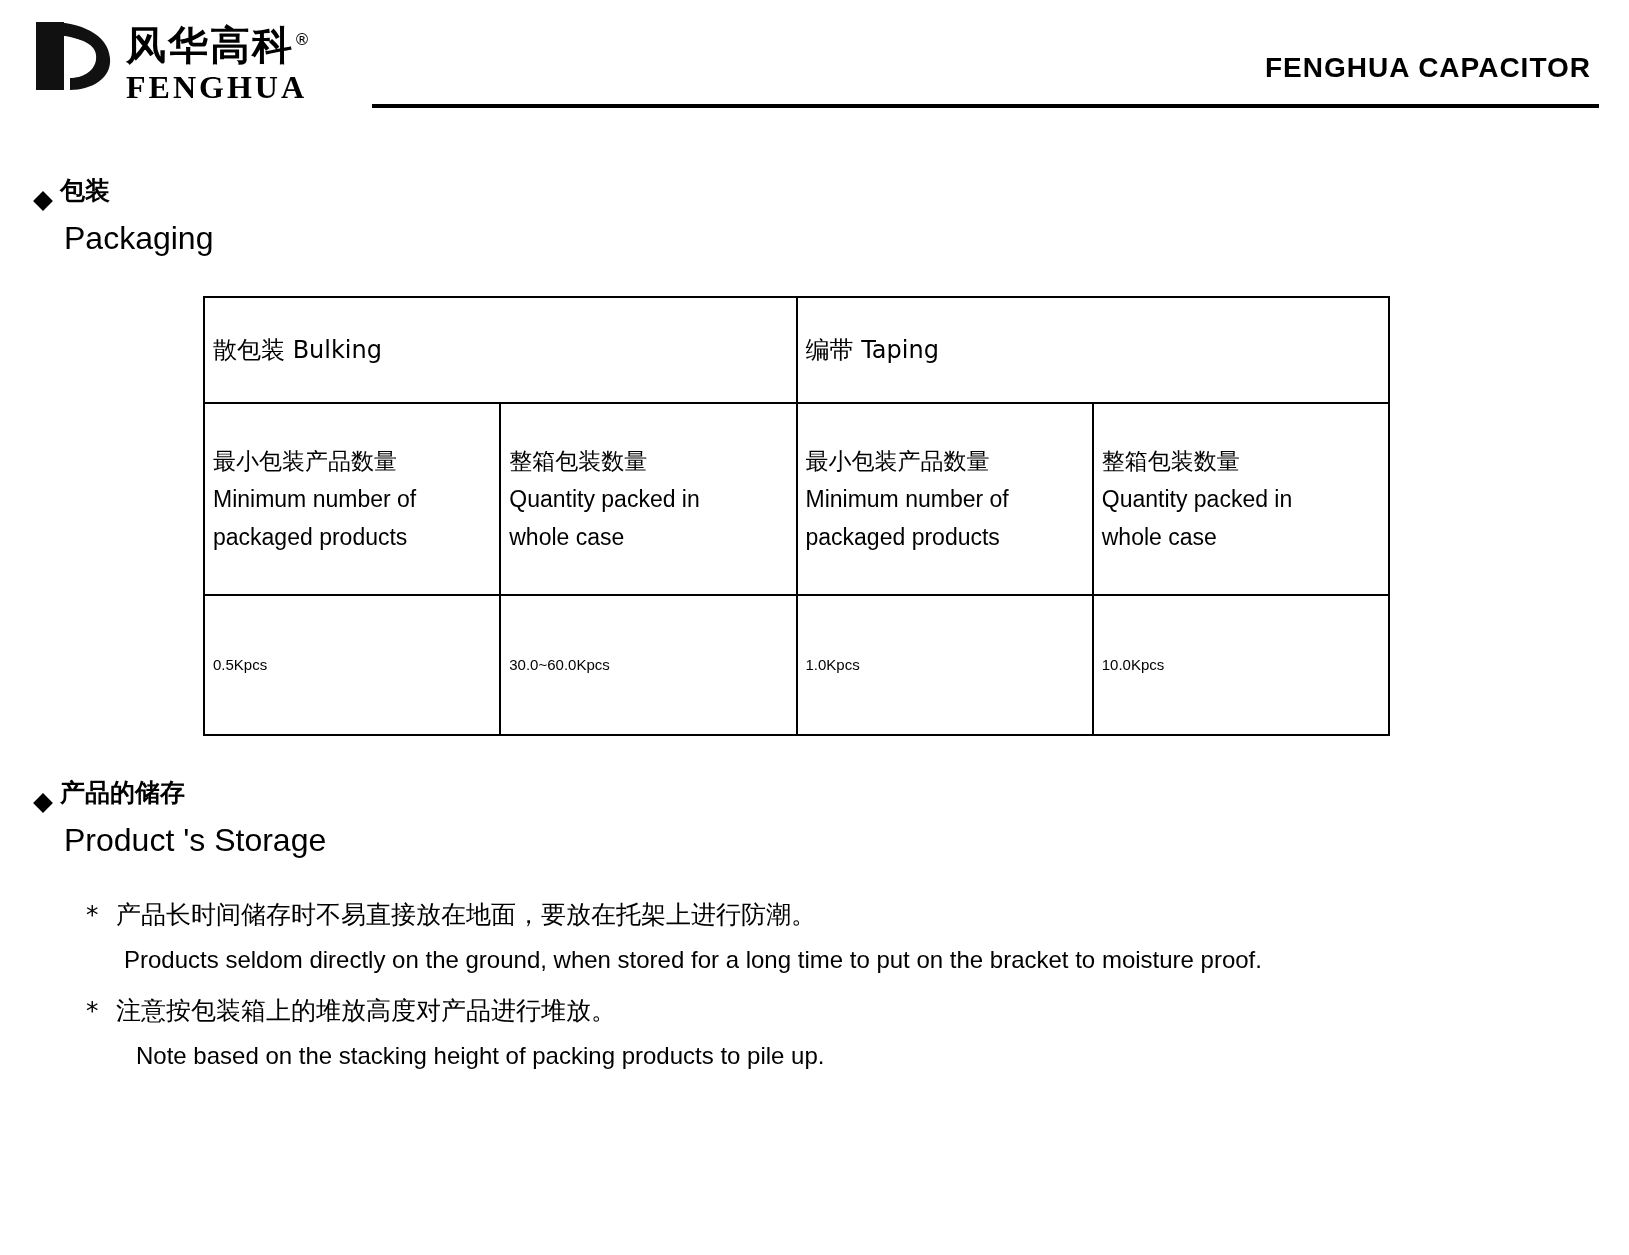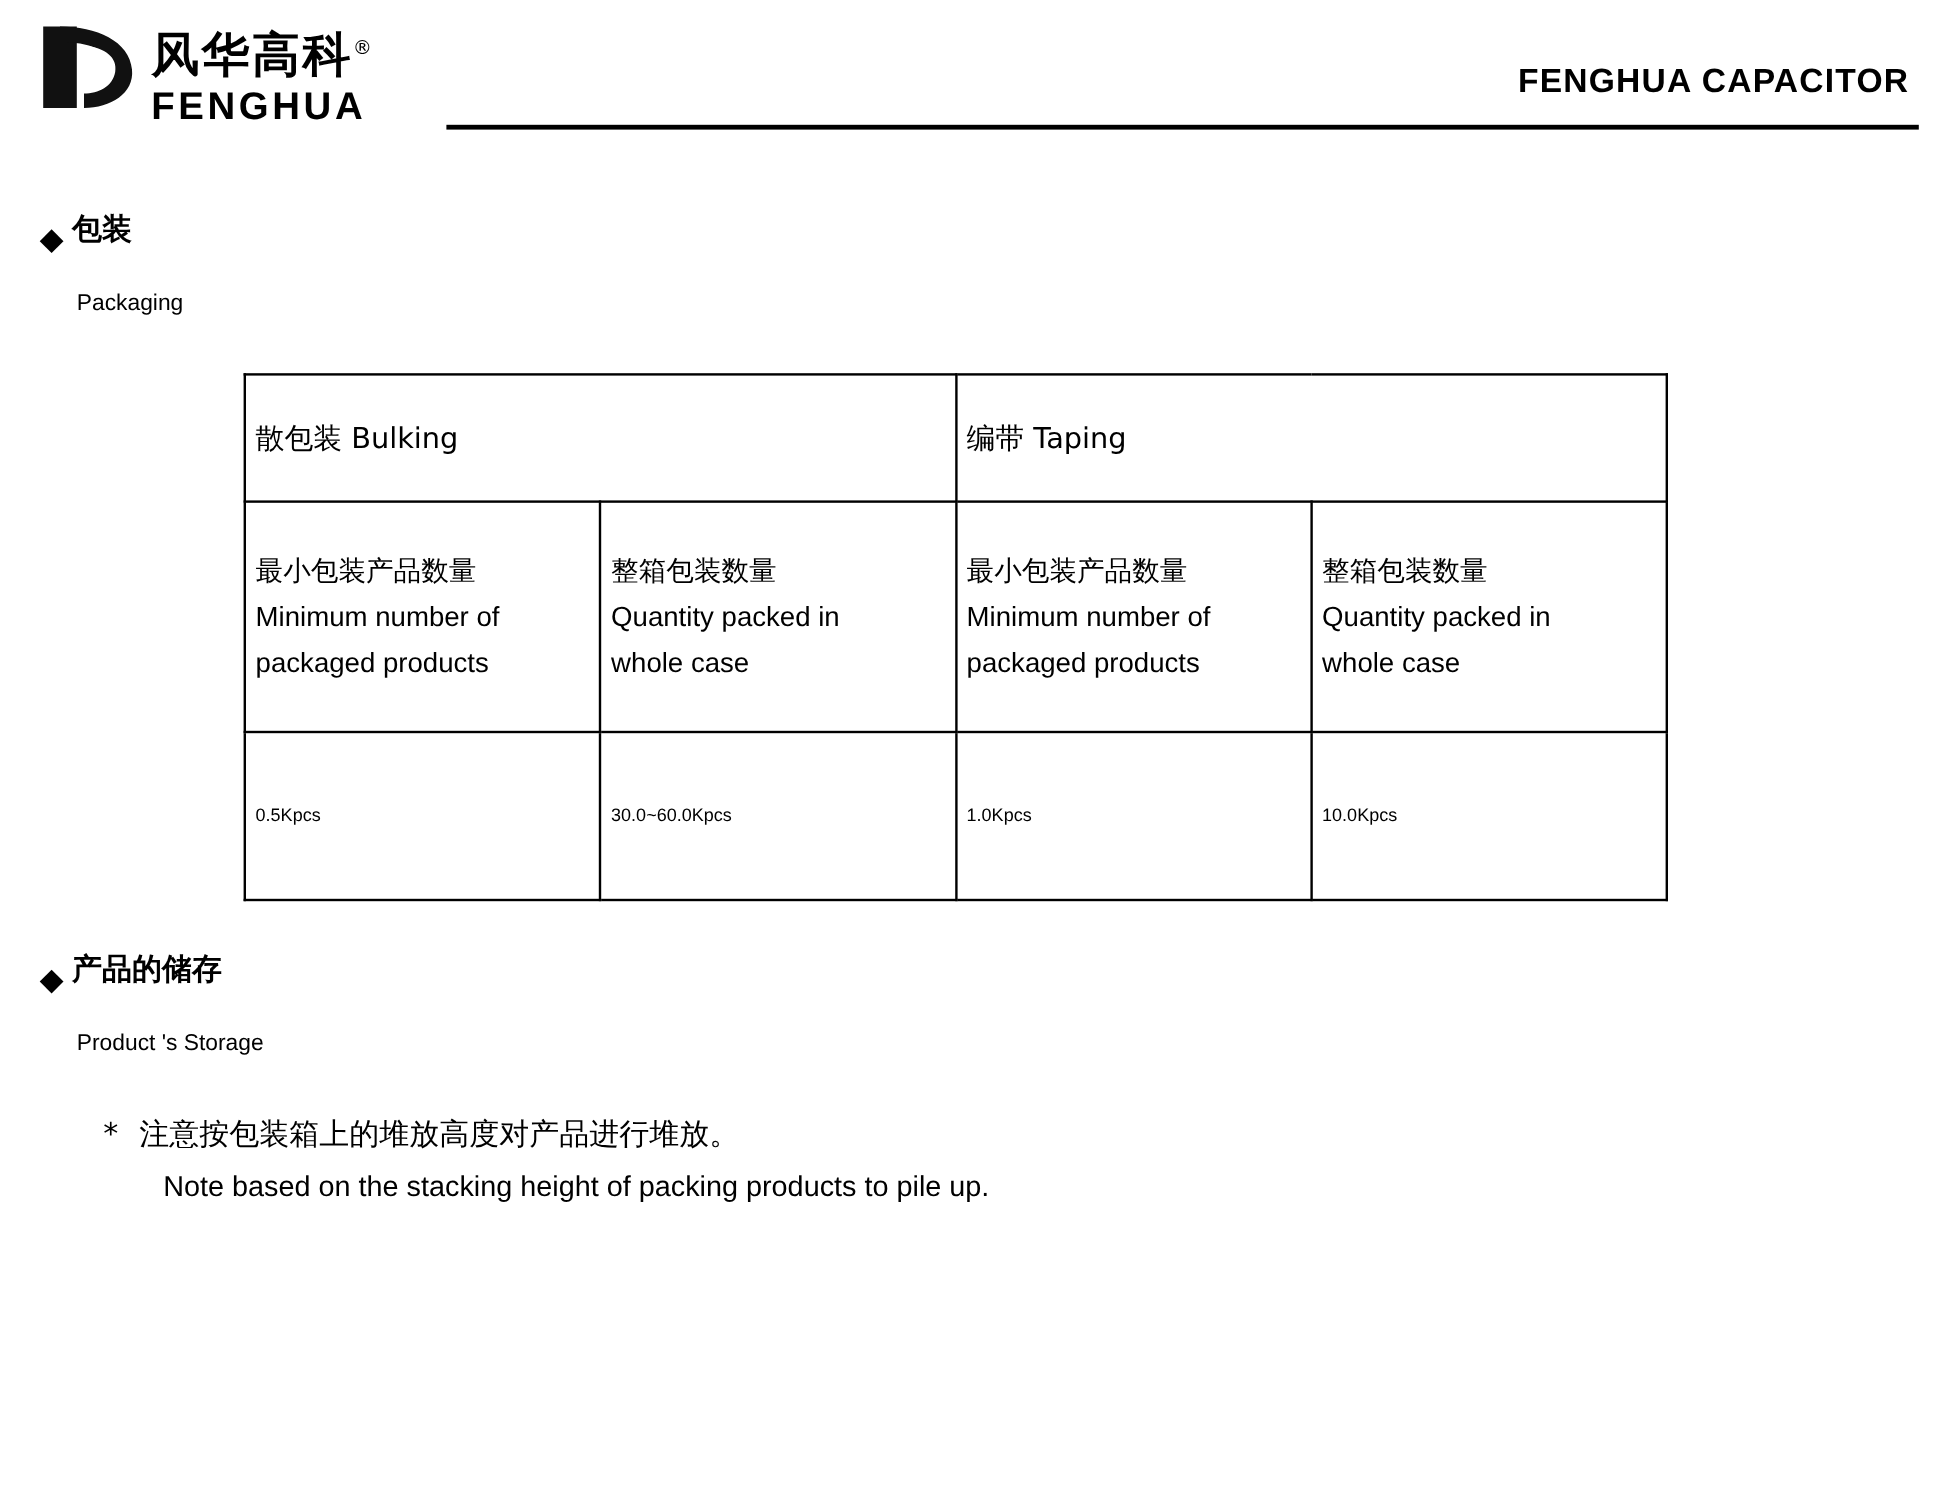--- a/index.html
+++ b/index.html
@@ -48,21 +48,21 @@
     letter-spacing: 2px;
     line-height: 44px;
     white-space: nowrap;
   }
   .logo-reg {
     font-size: 16px;
     vertical-align: super;
     font-weight: normal;
   }
   .logo-en {
-    font-family: Liberation Sans, sans-serif;
+    font-family: Liberation Serif, serif;
     font-size: 32px;
     font-weight: bold;
     letter-spacing: 3px;
     line-height: 36px;
     margin-top: 2px;
     white-space: nowrap;
   }
   .header-title {
     position: absolute;
     right: 38px;
@@ -96,23 +96,23 @@
   .diamond {
     display: inline-block;
     width: 14px;
     height: 14px;
     background: #000;
     transform: rotate(45deg);
     margin-right: 10px;
     flex: none;
   }
   .sec-en {
-    font-size: 19px;
+    font-size: 32px;
     margin-left: 28px;
-    margin-top: 29px;
+    margin-top: 14px;
     line-height: 32px;
   }
 
   
   .pkg-table {
     border-collapse: collapse;
     margin: 42px 0 0 203px;
     width: 1187px;
     table-layout: fixed;
   }
@@ -236,17 +236,23 @@
   <div class="sec-cn">
     <span class="diamond"></span>
     <span>产品的储存</span>
   </div>
   <div class="sec-en">Product 's Storage</div>
 </div>
 
 <div class="notes">
   <div class="note-item">
     <div class="note-cn">
+      <span class="note-star">*</span><span>产品长时间储存时不易直接放在地面，要放在托架上进行防潮。</span>
+    </div>
+    <div class="note-en">Products seldom directly on the ground, when stored for a long time to put on the bracket to moisture proof.</div>
+  </div>
+  <div class="note-item">
+    <div class="note-cn">
       <span class="note-star">*</span><span>注意按包装箱上的堆放高度对产品进行堆放。</span>
     </div>
     <div class="note-en indent">Note based on the stacking height of packing products to pile up.</div>
   </div>
 </div>
 
 </body></html>

